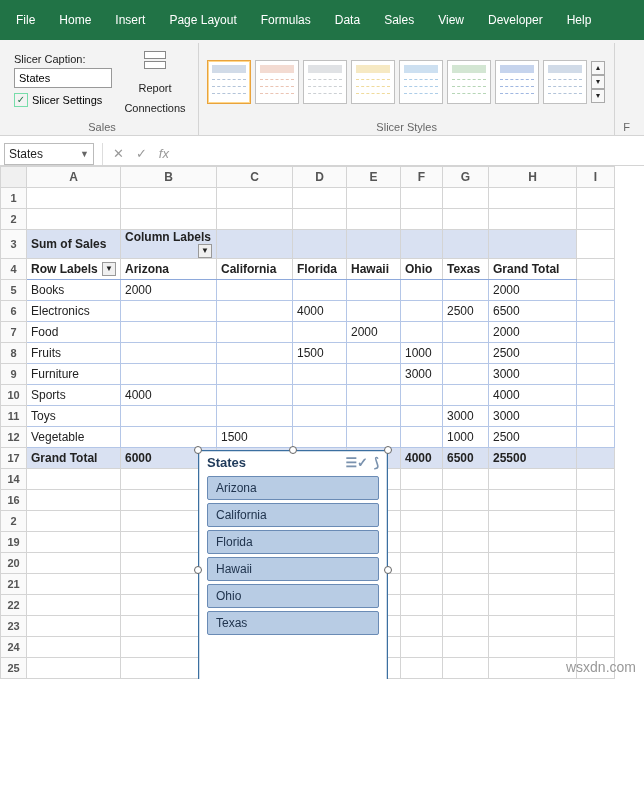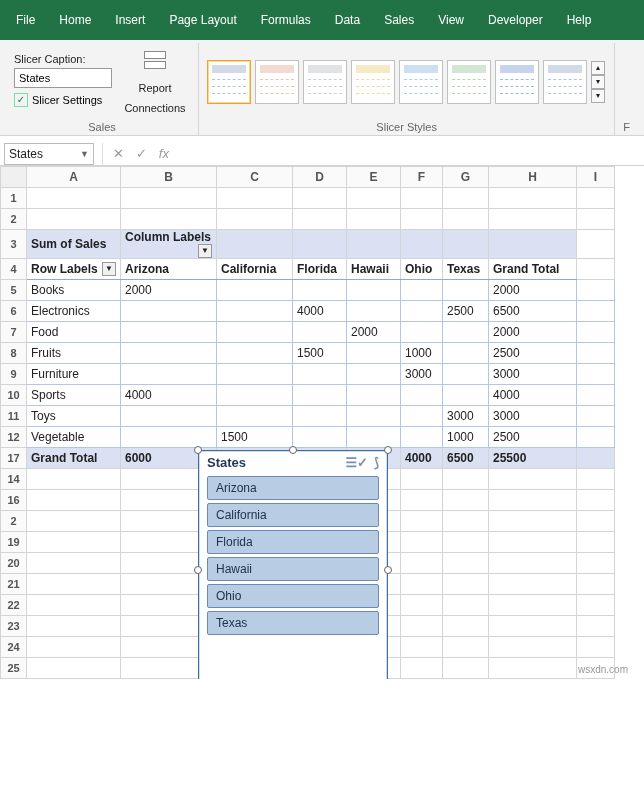--- a/index.html
+++ b/index.html
@@ -71,21 +71,21 @@
 .handle { position: absolute; width: 8px; height: 8px; background: #fff; border: 1px solid #666; border-radius: 50%; }
 .h-n  { top: -5px; left: 50%; margin-left: -4px; }
 .h-s  { bottom: -5px; left: 50%; margin-left: -4px; }
 .h-e  { right: -5px; top: 50%; margin-top: -4px; }
 .h-w  { left: -5px; top: 50%; margin-top: -4px; }
 .h-ne { top: -5px; right: -5px; }
 .h-nw { top: -5px; left: -5px; }
 .h-se { bottom: -5px; right: -5px; }
 .h-sw { bottom: -5px; left: -5px; }
 
-.watermark { position: absolute; right: 16px; bottom: 4px; color: #999; font-size: 10px; }
+.watermark { position: absolute; right: 8px; bottom: 4px; color: #999; font-size: 14px; }
 </style>
 </head>
 <body>
 
 <div class="menu" id="menu">
     <div class="menu-item">File</div>
     <div class="menu-item">Home</div>
     <div class="menu-item">Insert</div>
     <div class="menu-item">Page Layout</div>
     <div class="menu-item">Formulas</div>

